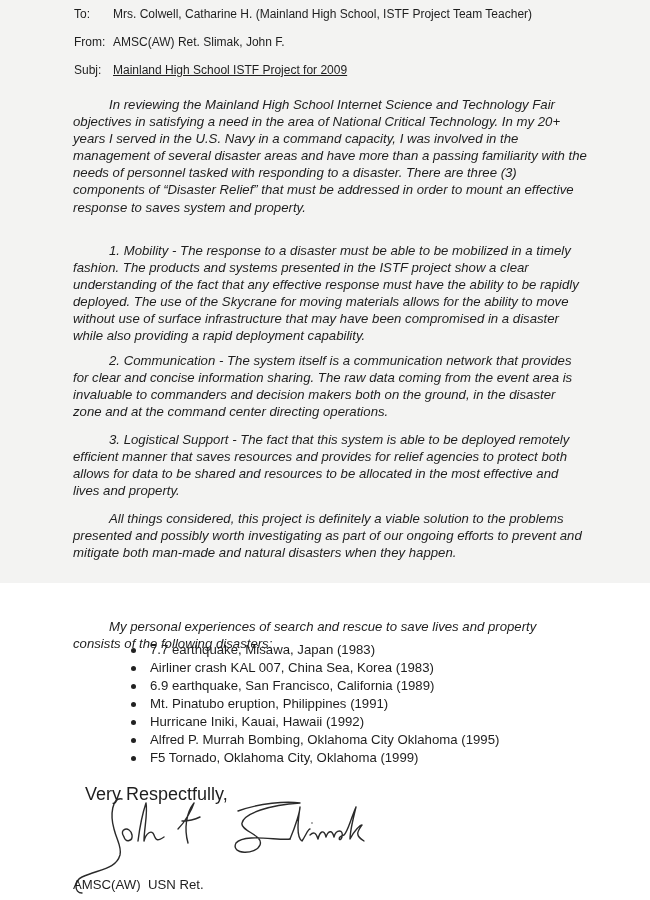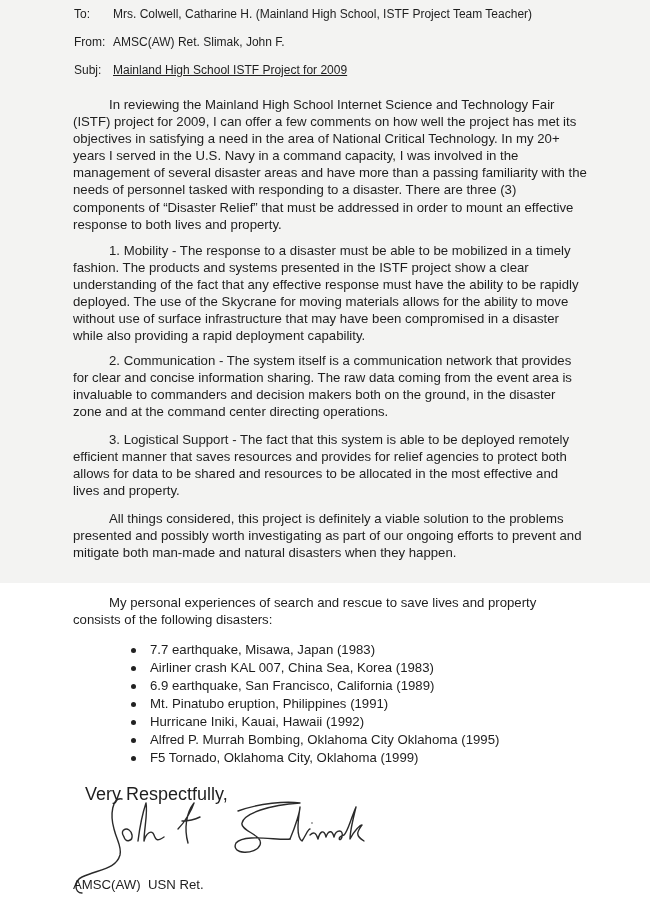--- a/index.html
+++ b/index.html
@@ -16,21 +16,21 @@
   .scan-bottom {
     position: absolute; left: 0; top: 583px; width: 650px; height: 317px;
     background: #ffffff;
   }
   .hdr-line {
     position: absolute; left: 74px; font-size: 12px; line-height: 17px; white-space: nowrap;
   }
   .hdr-label { display: inline-block; width: 39px; }
   .para {
     position: absolute; left: 73px; width: 560px;
-    font-size: 13.2px; line-height: 17.1px;
+    font-size: 13.2px; line-height: 17.1px; font-style: italic;
   }
   .para .indent { display: inline-block; width: 36px; }
   .para .ln { display: block; white-space: nowrap; }
   .list {
     position: absolute; left: 130px; top: 641px; margin: 0; padding: 0; list-style: none;
     font-size: 13.2px; line-height: 18px;
   }
   .list li { position: relative; padding-left: 20px; white-space: nowrap; }
   .list li .dot {
     position: absolute; left: 1px; top: 7px; width: 5px; height: 5px; border-radius: 50%;
@@ -52,27 +52,26 @@
 </div>
 <div class="hdr-line" style="top:34px;">
   <span class="hdr-label">From:</span><span>AMSC(AW) Ret. Slimak, John F.</span>
 </div>
 <div class="hdr-line" style="top:62px;text-decoration:underline;">
   <span class="hdr-label">Subj:</span><span>Mainland High School ISTF Project for 2009</span>
 </div>
 
 <div class="para" style="top:96px;">
   <span class="ln"><span class="indent"></span><span>In reviewing the Mainland High School Internet Science and Technology Fair</span></span>
-  <span class="ln">(ISTF) project for 2009, I can offer a few comments on how well the project has met its</span>
   <span class="ln">objectives in satisfying a need in the area of National Critical Technology.  In my 20+</span>
   <span class="ln">years I served in the U.S. Navy in a command capacity, I was involved in the</span>
   <span class="ln">management of several disaster areas and have more than a passing familiarity with the</span>
   <span class="ln">needs of personnel tasked with responding to a disaster.  There are three (3)</span>
   <span class="ln">components of “Disaster Relief” that must be addressed in order to mount an effective</span>
-  <span class="ln">response to both lives and property.</span>
+  <span class="ln">response to saves system and property.</span>
 </div>
 
 <div class="para" style="top:242px;">
   <span class="ln"><span class="indent"></span><span>1. Mobility - The response to a disaster must be able to be mobilized in a timely</span></span>
   <span class="ln">fashion.  The products and systems presented in the ISTF project show a clear</span>
   <span class="ln">understanding of the fact that any effective response must have the ability to be rapidly</span>
   <span class="ln">deployed.  The use of the Skycrane for moving materials allows for the ability to move</span>
   <span class="ln">without use of surface infrastructure that may have been compromised in a disaster</span>
   <span class="ln">while also providing a rapid deployment capability.</span>
 </div>
@@ -90,21 +89,21 @@
   <span class="ln">allows for data to be shared and resources to be allocated in the most effective and</span>
   <span class="ln">lives and property.</span>
 </div>
 
 <div class="para" style="top:510px;">
   <span class="ln"><span class="indent"></span><span>All things considered, this project is definitely a viable solution to the problems</span></span>
   <span class="ln">presented and possibly worth investigating as part of our ongoing efforts to prevent and</span>
   <span class="ln">mitigate both man-made and natural disasters when they happen.</span>
 </div>
 
-<div class="para" style="top:594px;">
+<div class="para" style="top:618px;">
   <span class="ln"><span class="indent"></span><span>My personal experiences of search and rescue to save lives and property</span></span>
   <span class="ln">consists of the following disasters:</span>
 </div>
 
 <ul class="list">
   <li><span class="dot"></span><span>7.7 earthquake, Misawa, Japan (1983)</span></li>
   <li><span class="dot"></span><span>Airliner crash KAL 007, China Sea, Korea (1983)</span></li>
   <li><span class="dot"></span><span>6.9 earthquake, San Francisco, California (1989)</span></li>
   <li><span class="dot"></span><span>Mt. Pinatubo eruption, Philippines (1991)</span></li>
   <li><span class="dot"></span><span>Hurricane Iniki, Kauai, Hawaii (1992)</span></li>

